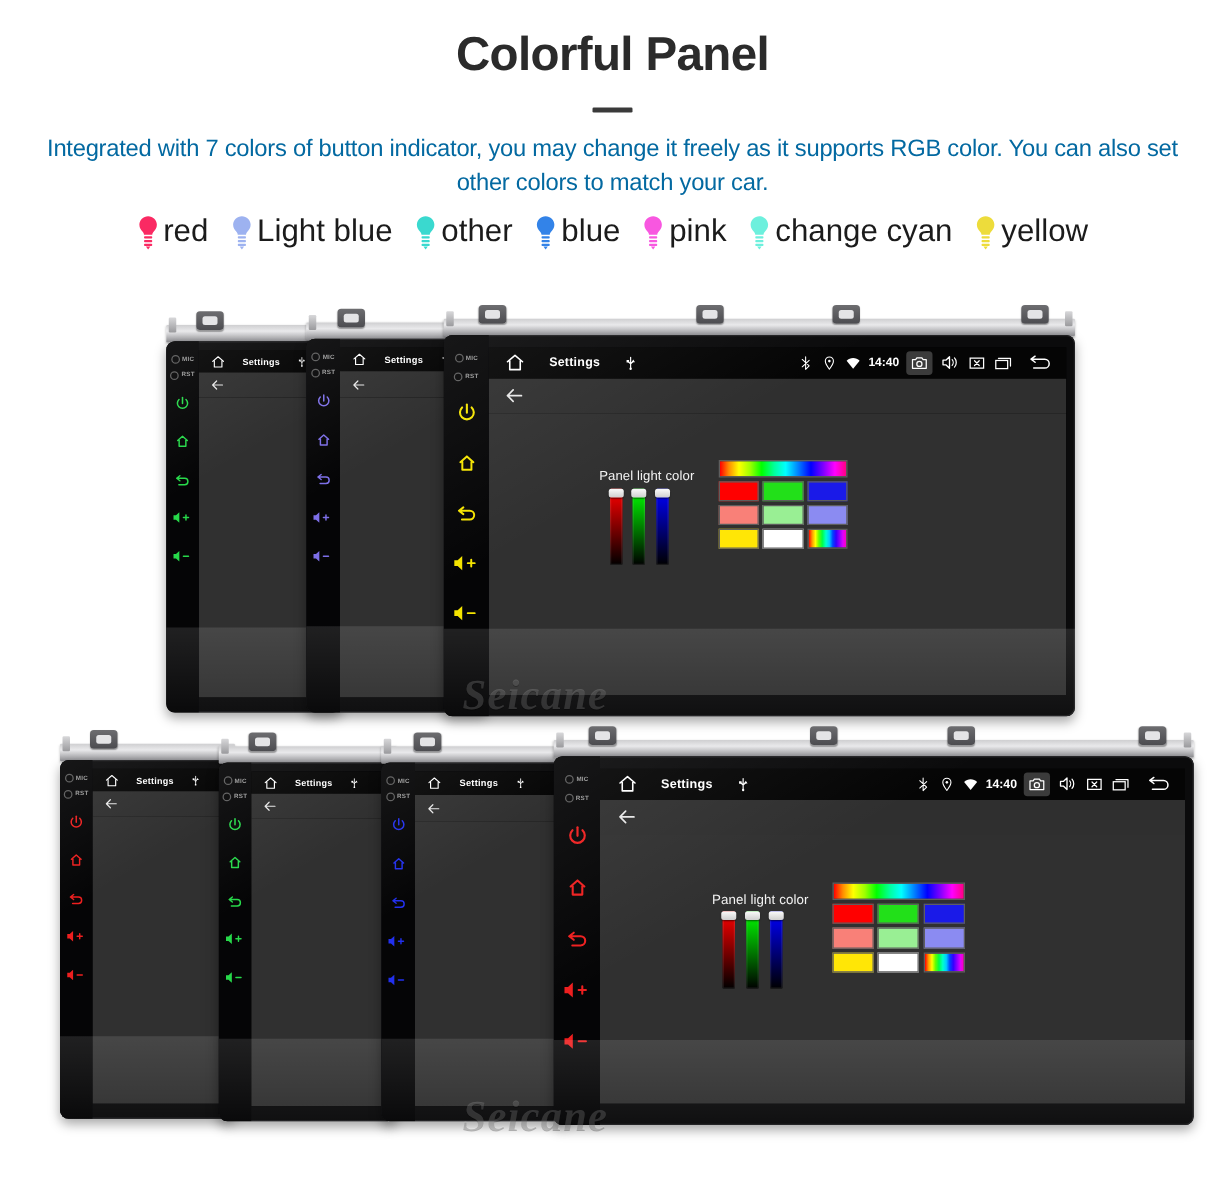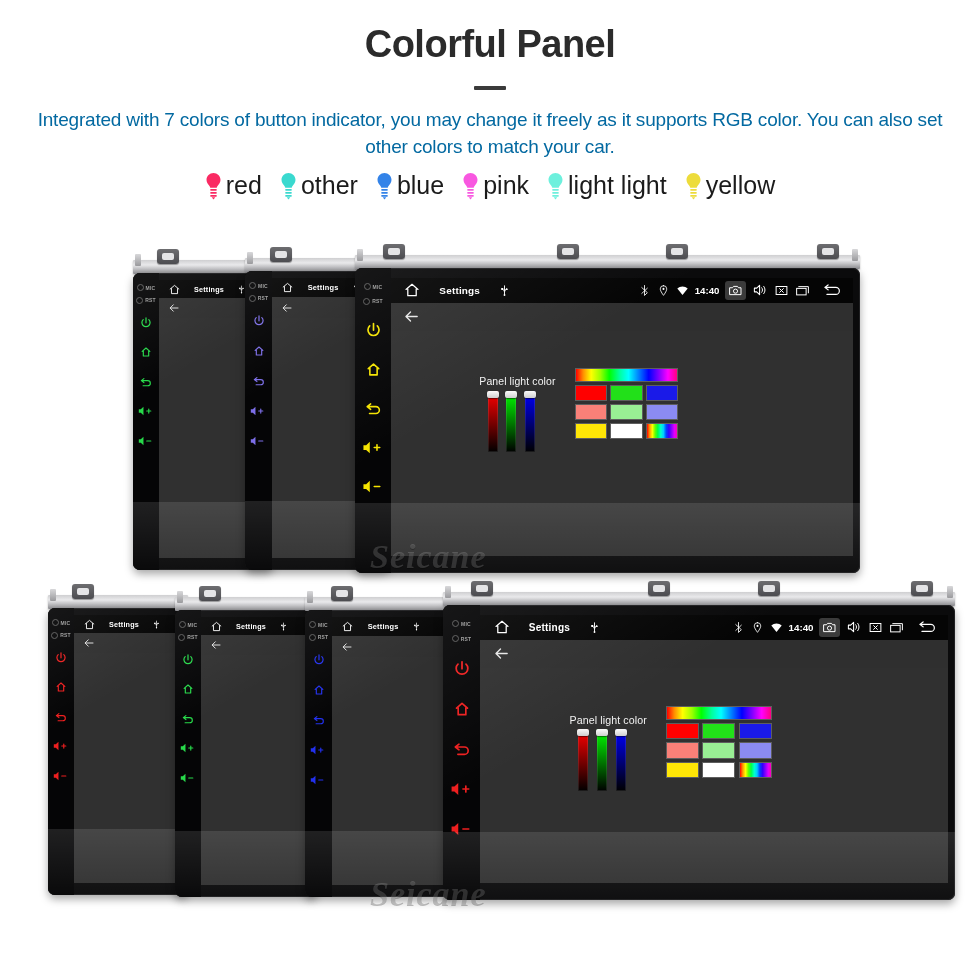--- a/index.html
+++ b/index.html
@@ -223,20 +223,32 @@
             <rect x="10.5" y="40" width="13" height="3.4" rx="1.2" fill="#fa2a63"></rect>
             <rect x="10.5" y="46" width="13" height="3.4" rx="1.2" fill="#fa2a63"></rect>
             <path d="M13.5 50.5h7L17 55z" fill="#fa2a63"></path>
           </g>
         </svg></span>
       <span class="legend-label">red</span>
     </div>
     <div class="legend-item">
       <span class="bulb"><svg width="17" height="28" viewBox="0 0 34 56">
           <g>
+            <path d="M17 2C9.3 2 3 8.1 3 15.6c0 5.2 2.8 8.3 4.9 10.9 1.4 1.8 2.3 3 2.5 5.2h13.2c.2-2.2 1.1-3.4 2.5-5.2C28.2 23.9 31 20.8 31 15.6 31 8.1 24.7 2 17 2z" fill="#9db2f0"></path>
+            <rect x="10.5" y="34" width="13" height="3.4" rx="1.2" fill="#9db2f0"></rect>
+            <rect x="10.5" y="40" width="13" height="3.4" rx="1.2" fill="#9db2f0"></rect>
+            <rect x="10.5" y="46" width="13" height="3.4" rx="1.2" fill="#9db2f0"></rect>
+            <path d="M13.5 50.5h7L17 55z" fill="#9db2f0"></path>
+          </g>
+        </svg></span>
+      <span class="legend-label">Light blue</span>
+    </div>
+    <div class="legend-item">
+      <span class="bulb"><svg width="17" height="28" viewBox="0 0 34 56">
+          <g>
             <path d="M17 2C9.3 2 3 8.1 3 15.6c0 5.2 2.8 8.3 4.9 10.9 1.4 1.8 2.3 3 2.5 5.2h13.2c.2-2.2 1.1-3.4 2.5-5.2C28.2 23.9 31 20.8 31 15.6 31 8.1 24.7 2 17 2z" fill="#3ad9cf"></path>
             <rect x="10.5" y="34" width="13" height="3.4" rx="1.2" fill="#3ad9cf"></rect>
             <rect x="10.5" y="40" width="13" height="3.4" rx="1.2" fill="#3ad9cf"></rect>
             <rect x="10.5" y="46" width="13" height="3.4" rx="1.2" fill="#3ad9cf"></rect>
             <path d="M13.5 50.5h7L17 55z" fill="#3ad9cf"></path>
           </g>
         </svg></span>
       <span class="legend-label">other</span>
     </div>
     <div class="legend-item">
@@ -266,21 +278,21 @@
     <div class="legend-item">
       <span class="bulb"><svg width="17" height="28" viewBox="0 0 34 56">
           <g>
             <path d="M17 2C9.3 2 3 8.1 3 15.6c0 5.2 2.8 8.3 4.9 10.9 1.4 1.8 2.3 3 2.5 5.2h13.2c.2-2.2 1.1-3.4 2.5-5.2C28.2 23.9 31 20.8 31 15.6 31 8.1 24.7 2 17 2z" fill="#6df0dd"></path>
             <rect x="10.5" y="34" width="13" height="3.4" rx="1.2" fill="#6df0dd"></rect>
             <rect x="10.5" y="40" width="13" height="3.4" rx="1.2" fill="#6df0dd"></rect>
             <rect x="10.5" y="46" width="13" height="3.4" rx="1.2" fill="#6df0dd"></rect>
             <path d="M13.5 50.5h7L17 55z" fill="#6df0dd"></path>
           </g>
         </svg></span>
-      <span class="legend-label">light light</span>
+      <span class="legend-label">change cyan</span>
     </div>
     <div class="legend-item">
       <span class="bulb"><svg width="17" height="28" viewBox="0 0 34 56">
           <g>
             <path d="M17 2C9.3 2 3 8.1 3 15.6c0 5.2 2.8 8.3 4.9 10.9 1.4 1.8 2.3 3 2.5 5.2h13.2c.2-2.2 1.1-3.4 2.5-5.2C28.2 23.9 31 20.8 31 15.6 31 8.1 24.7 2 17 2z" fill="#eddc3b"></path>
             <rect x="10.5" y="34" width="13" height="3.4" rx="1.2" fill="#eddc3b"></rect>
             <rect x="10.5" y="40" width="13" height="3.4" rx="1.2" fill="#eddc3b"></rect>
             <rect x="10.5" y="46" width="13" height="3.4" rx="1.2" fill="#eddc3b"></rect>
             <path d="M13.5 50.5h7L17 55z" fill="#eddc3b"></path>
           </g>

